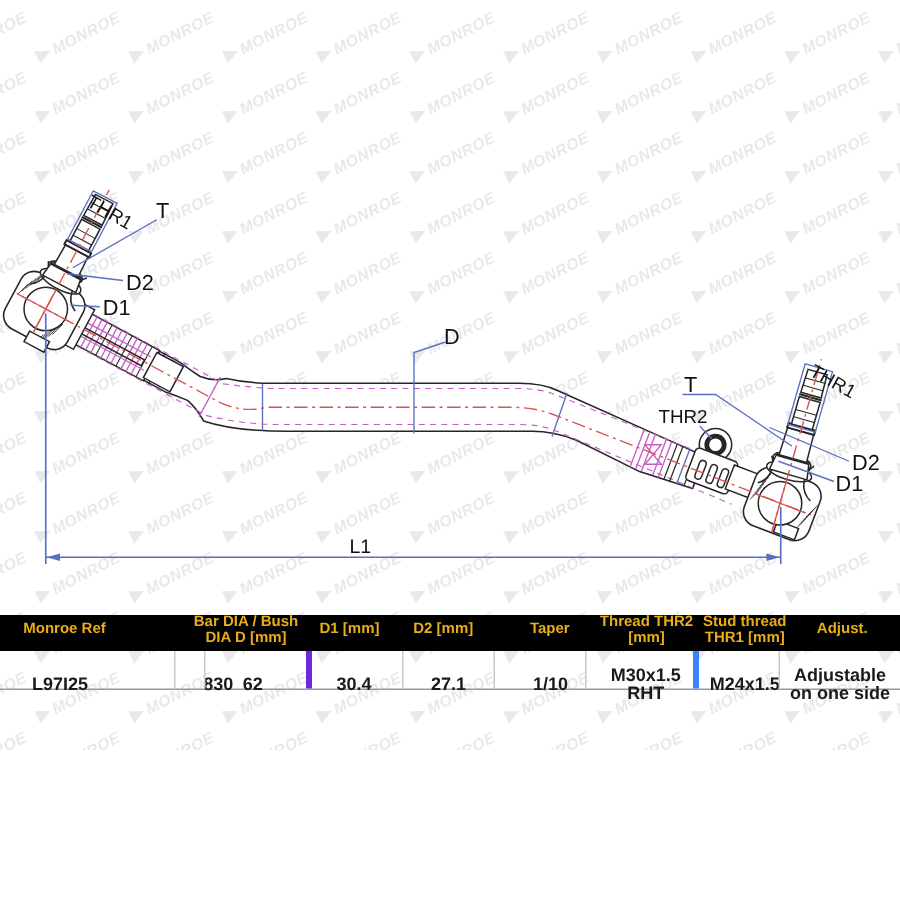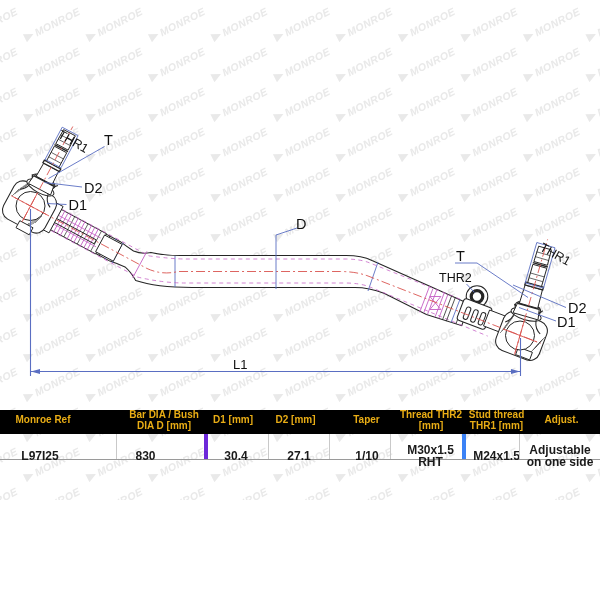--- a/index.html
+++ b/index.html
@@ -381,20 +381,23 @@
       </div>
     </div>
 
 <div id="tdata">
       <div class="dc" style="left:0px;width:74px;">
         <span style="display:inline-block;transform:translateX(3px)">L97I25</span>
       </div>
       <div class="dc" style="left:84px;width:62px;border-left:1px solid #c9c9c9;margin-left:32px;">
         <span style="display:inline-block;transform:translateX(-2px)">830</span>
       </div>
+      <div class="dc" style="left:136px;width:68px;border-left:1px solid #c9c9c9;">
+        <span style="display:inline-block;transform:translateX(-2px)">62</span>
+      </div>
       <div class="dc" style="left:204px;width:64px;border-left:4px solid #6d28d9;">
         <span style="display:inline-block;transform:translateX(-2px)">30.4</span>
       </div>
       <div class="dc" style="left:268px;width:61px;border-left:1px solid #c9c9c9;">
         <span style="display:inline-block;transform:translateX(0px)">27.1</span>
       </div>
       <div class="dc" style="left:329px;width:61px;border-left:1px solid #c9c9c9;">
         <span style="display:inline-block;transform:translateX(7px)">1/10</span>
       </div>
       <div class="dc" style="left:390px;width:72px;border-left:1px solid #c9c9c9;">

